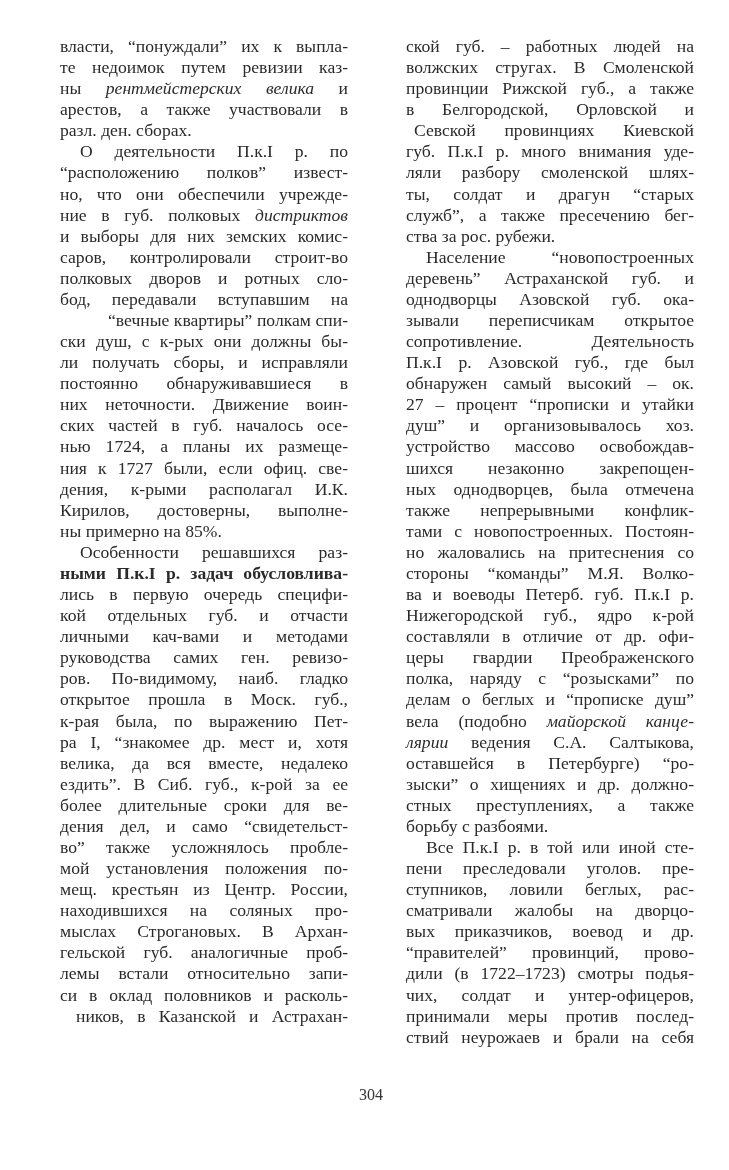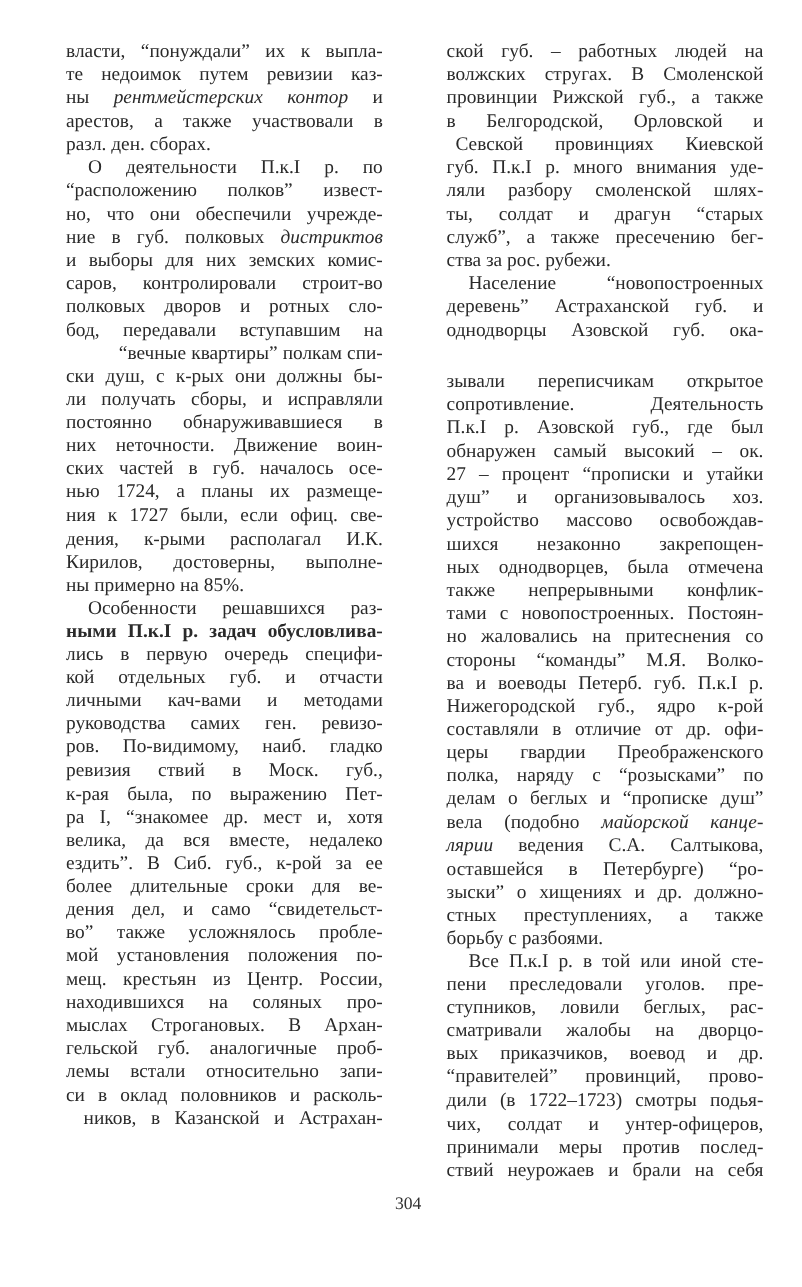--- a/index.html
+++ b/index.html
@@ -58,21 +58,21 @@
       color: #333333;
     }
   </style>
 </head>
 <body>
 
 <div class="page">
   <div class="column col-left" id="col-left">
       <div class="line" style="height: 21.0833px; line-height: 21.0833px;">власти, “понуждали” их к выпла-</div>
       <div class="line" style="height: 21.0833px; line-height: 21.0833px;">те недоимок путем ревизии каз-</div>
-      <div class="line" style="height: 21.0833px; line-height: 21.0833px;"><span>ны </span><i>рентмейстерских контор</i><span> и</span></div>
+      <div class="line" style="height: 21.0833px; line-height: 21.0833px;"><span>ны </span><i>рентмейстерских велика</i><span> и</span></div>
       <div class="line" style="height: 21.0833px; line-height: 21.0833px;">арестов, а также участвовали в</div>
       <div class="line last" style="height: 21.0833px; line-height: 21.0833px;">разл. ден. сборах.</div>
       <div class="line indent" style="height: 21.0833px; line-height: 21.0833px;">О деятельности П.к.I р. по</div>
       <div class="line" style="height: 21.0833px; line-height: 21.0833px;">“расположению полков” извест-</div>
       <div class="line" style="height: 21.0833px; line-height: 21.0833px;">но, что они обеспечили учрежде-</div>
       <div class="line" style="height: 21.0833px; line-height: 21.0833px;"><span>ние в губ. полковых </span><i>дистриктов</i></div>
       <div class="line" style="height: 21.0833px; line-height: 21.0833px;">и выборы для них земских комис-</div>
       <div class="line" style="height: 21.0833px; line-height: 21.0833px;">саров, контролировали строит-во</div>
       <div class="line" style="height: 21.0833px; line-height: 21.0833px;">полковых дворов и ротных сло-</div>
       <div class="line" style="height: 21.0833px; line-height: 21.0833px;">бод, передавали вступавшим на</div>
@@ -87,21 +87,21 @@
       <div class="line" style="height: 21.0833px; line-height: 21.0833px;">дения, к-рыми располагал И.К.</div>
       <div class="line" style="height: 21.0833px; line-height: 21.0833px;">Кирилов, достоверны, выполне-</div>
       <div class="line last" style="height: 21.0833px; line-height: 21.0833px;">ны примерно на 85%.</div>
       <div class="line indent" style="height: 21.0833px; line-height: 21.0833px;">Особенности решавшихся раз-</div>
       <div class="line" style="height: 21.0833px; line-height: 21.0833px; font-weight: bold;">ными П.к.I р. задач обусловлива-</div>
       <div class="line" style="height: 21.0833px; line-height: 21.0833px;">лись в первую очередь специфи-</div>
       <div class="line" style="height: 21.0833px; line-height: 21.0833px;">кой отдельных губ. и отчасти</div>
       <div class="line" style="height: 21.0833px; line-height: 21.0833px;">личными кач-вами и методами</div>
       <div class="line" style="height: 21.0833px; line-height: 21.0833px;">руководства самих ген. ревизо-</div>
       <div class="line" style="height: 21.0833px; line-height: 21.0833px;">ров. По-видимому, наиб. гладко</div>
-      <div class="line" style="height: 21.0833px; line-height: 21.0833px;">ревизия ствий в Моск. губ.,</div>
+      <div class="line" style="height: 21.0833px; line-height: 21.0833px;">открытое прошла в Моск. губ.,</div>
       <div class="line" style="height: 21.0833px; line-height: 21.0833px;">к-рая была, по выражению Пет-</div>
       <div class="line" style="height: 21.0833px; line-height: 21.0833px;">ра I, “знакомее др. мест и, хотя</div>
       <div class="line" style="height: 21.0833px; line-height: 21.0833px;">велика, да вся вместе, недалеко</div>
       <div class="line" style="height: 21.0833px; line-height: 21.0833px;">ездить”. В Сиб. губ., к-рой за ее</div>
       <div class="line" style="height: 21.0833px; line-height: 21.0833px;">более длительные сроки для ве-</div>
       <div class="line" style="height: 21.0833px; line-height: 21.0833px;">дения дел, и само “свидетельст-</div>
       <div class="line" style="height: 21.0833px; line-height: 21.0833px;">во” также усложнялось пробле-</div>
       <div class="line" style="height: 21.0833px; line-height: 21.0833px;">мой установления положения по-</div>
       <div class="line" style="height: 21.0833px; line-height: 21.0833px;">мещ. крестьян из Центр. России,</div>
       <div class="line" style="height: 21.0833px; line-height: 21.0833px;">находившихся на соляных про-</div>
@@ -118,21 +118,21 @@
       <div class="line" style="height: 21.0833px; line-height: 21.0833px;">в Белгородской, Орловской и</div>
       <div class="line" style="height: 21.0833px; line-height: 21.0833px; margin-left: 8px;">Севской провинциях Киевской</div>
       <div class="line" style="height: 21.0833px; line-height: 21.0833px;">губ. П.к.I р. много внимания уде-</div>
       <div class="line" style="height: 21.0833px; line-height: 21.0833px;">ляли разбору смоленской шлях-</div>
       <div class="line" style="height: 21.0833px; line-height: 21.0833px;">ты, солдат и драгун “старых</div>
       <div class="line" style="height: 21.0833px; line-height: 21.0833px;">служб”, а также пресечению бег-</div>
       <div class="line last" style="height: 21.0833px; line-height: 21.0833px;">ства за рос. рубежи.</div>
       <div class="line indent" style="height: 21.0833px; line-height: 21.0833px;">Население “новопостроенных</div>
       <div class="line" style="height: 21.0833px; line-height: 21.0833px;">деревень” Астраханской губ. и</div>
       <div class="line" style="height: 21.0833px; line-height: 21.0833px;">однодворцы Азовской губ. ока-</div>
-      <div class="line" style="height: 21.0833px; line-height: 21.0833px; margin-top: 26px;">зывали переписчикам открытое</div>
+      <div class="line" style="height: 21.0833px; line-height: 21.0833px;">зывали переписчикам открытое</div>
       <div class="line" style="height: 21.0833px; line-height: 21.0833px;">сопротивление. Деятельность</div>
       <div class="line" style="height: 21.0833px; line-height: 21.0833px;">П.к.I р. Азовской губ., где был</div>
       <div class="line" style="height: 21.0833px; line-height: 21.0833px;">обнаружен самый высокий – ок.</div>
       <div class="line" style="height: 21.0833px; line-height: 21.0833px;">27 – процент “прописки и утайки</div>
       <div class="line" style="height: 21.0833px; line-height: 21.0833px;">душ” и организовывалось хоз.</div>
       <div class="line" style="height: 21.0833px; line-height: 21.0833px;">устройство массово освобождав-</div>
       <div class="line" style="height: 21.0833px; line-height: 21.0833px;">шихся незаконно закрепощен-</div>
       <div class="line" style="height: 21.0833px; line-height: 21.0833px;">ных однодворцев, была отмечена</div>
       <div class="line" style="height: 21.0833px; line-height: 21.0833px;">также непрерывными конфлик-</div>
       <div class="line" style="height: 21.0833px; line-height: 21.0833px;">тами с новопостроенных. Постоян-</div>

